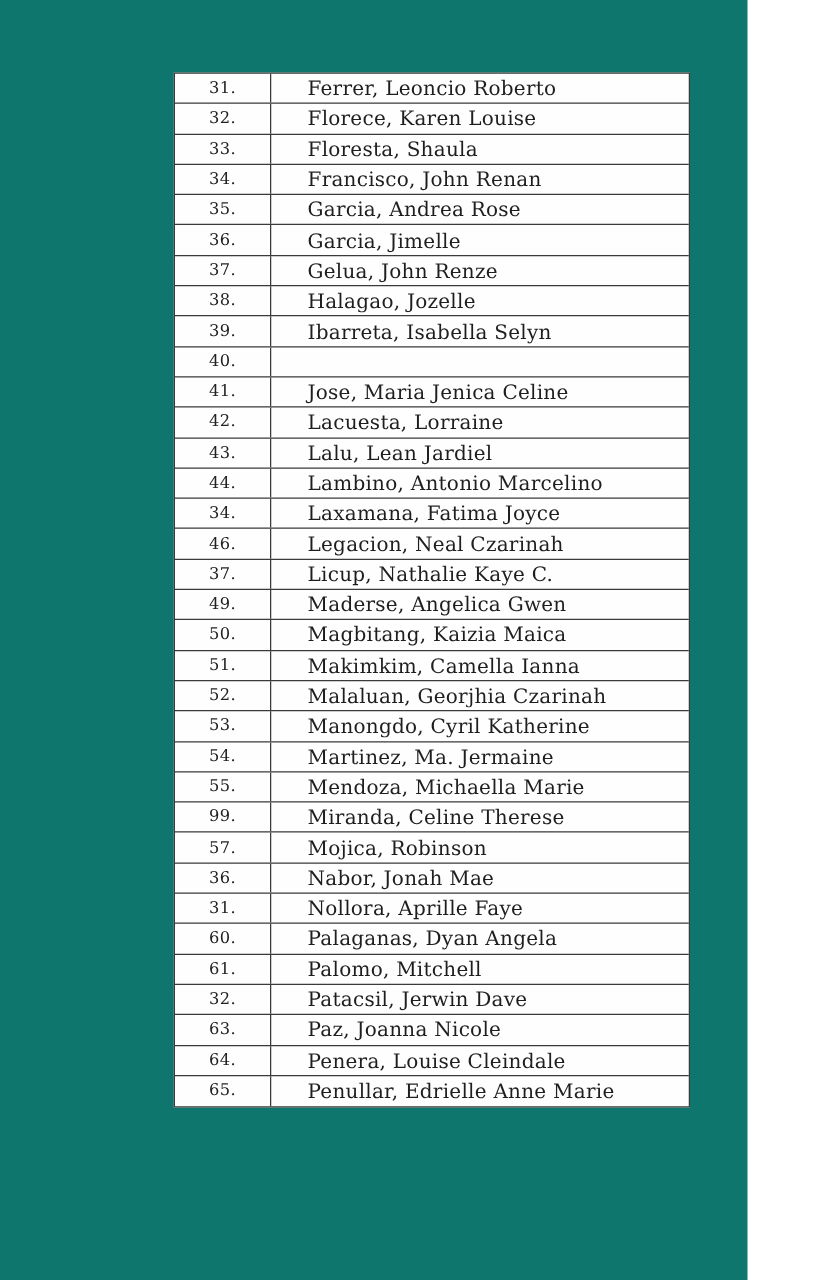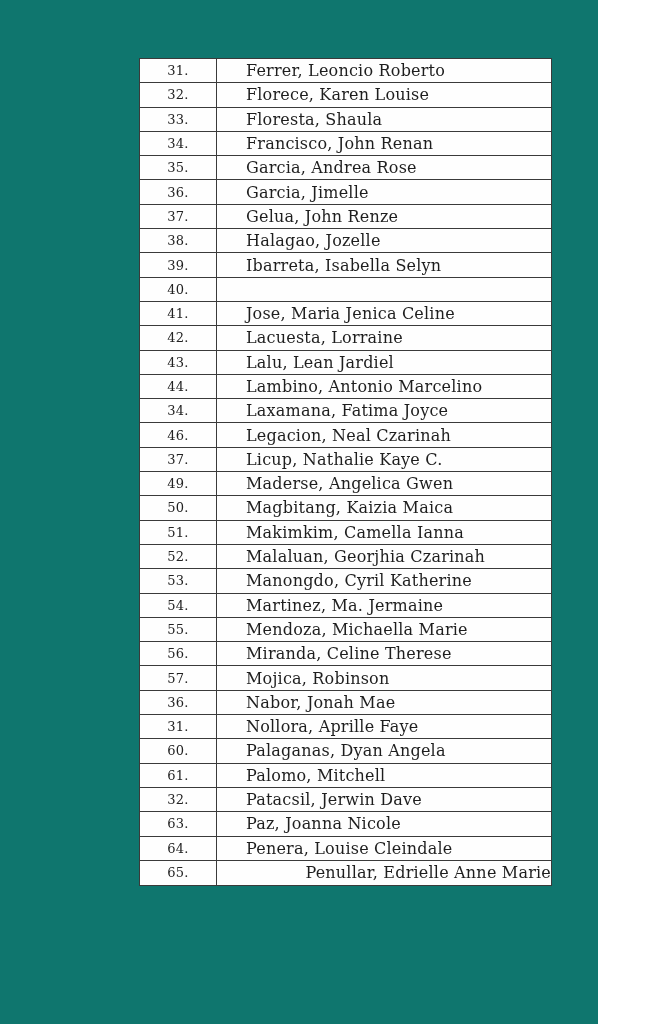--- a/index.html
+++ b/index.html
@@ -25,21 +25,20 @@
     background: #fefefe;
   }
   .roster-row {
     display: flex;
     height: 24.3px;
     border-bottom: 1px solid #3a3a3a;
     align-items: center;
   }
   .roster-row:last-child {
     border-bottom: none;
-    text-align: right;
   }
   .cell-number {
     width: 77px;
     flex: 0 0 77px;
     border-right: 1px solid #3a3a3a;
     height: 100%;
     display: flex;
     align-items: center;
     justify-content: center;
     font-size: 13px;
@@ -175,21 +174,21 @@
     <div class="cell-number">54.</div>
     <div class="cell-name">Martinez, Ma. Jermaine</div>
   </div>
 
   <div class="roster-row">
     <div class="cell-number">55.</div>
     <div class="cell-name">Mendoza, Michaella Marie</div>
   </div>
 
   <div class="roster-row">
-    <div class="cell-number">56.</div>
+    <div class="cell-number">99.</div>
     <div class="cell-name">Miranda, Celine Therese</div>
   </div>
 
   <div class="roster-row">
     <div class="cell-number">57.</div>
     <div class="cell-name">Mojica, Robinson</div>
   </div>
 
   <div class="roster-row">
     <div class="cell-number">36.</div>

